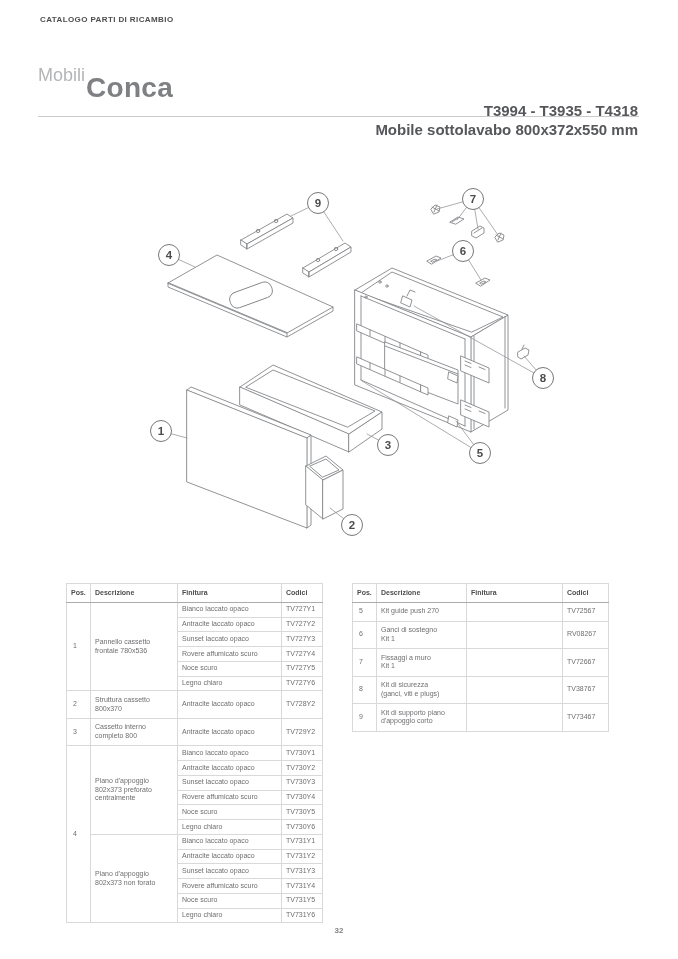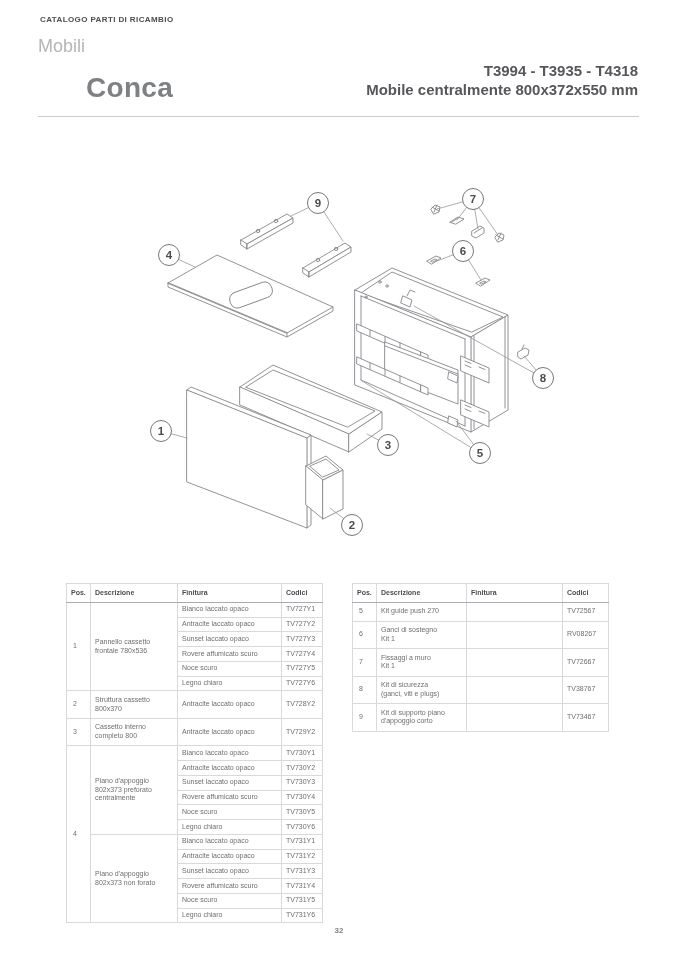--- a/index.html
+++ b/index.html
@@ -12,32 +12,32 @@
     overflow: hidden;
     padding-left: 12px;
   }
   
   .eyebrow {
     position: absolute; left: 40px; top: 15px;
     font-size: 8px; font-weight: 700; letter-spacing: .4px;
     color: #4d4e50;
   }
   .series-label {
-    position: absolute; left: 38px; top: 36px;
+    position: absolute; left: 38px; top: 65px;
     font-size: 18px; font-weight: 400; color: #b3b5b7;
   }
   .series-name {
     position: absolute; left: 38px; top: 72px;
     font-size: 28px; font-weight: 700; color: #7e8083; letter-spacing: .3px; margin-left: 48px;
   }
   .model-block {
     position: absolute; right: 40px; top: 62px; text-align: right;
     color: #56575a; font-weight: 700;
   }
-  .model-codes { font-size: 15px; line-height: 1.2; }
+  .model-codes { font-size: 15px; line-height: 1.2; margin-top: 40px; }
   .model-desc  { font-size: 15px; line-height: 1.3; }
   .head-rule {
     position: absolute; left: 38px; top: 116px; width: 601px; height: 1px;
     background: #c9cbcd;
   }
   
   svg.diagram { position: absolute; left: 0; top: 0; width: 678px; height: 959px; }
   .callout {
     position: absolute; width: 22px; height: 22px;
     border: 1.2px solid #76787b; border-radius: 50%;
@@ -69,21 +69,21 @@
 </head>
 <body>
 
 <div class="page">
 
   <div class="eyebrow">CATALOGO PARTI DI RICAMBIO</div>
   <div class="series-label">Mobili</div>
   <div class="series-name">Conca</div>
   <div class="model-block">
     <div class="model-codes">T3994 - T3935 - T4318</div>
-    <div class="model-desc">Mobile centralmente 800x372x550 mm</div>
+    <div class="model-desc">Mobile sottolavabo 800x372x550 mm</div>
   </div>
   <div class="head-rule"></div>
 
   <svg class="diagram" viewBox="0 0 678 959" fill="none" stroke="#85878a" stroke-width="0.9" stroke-linejoin="round" stroke-linecap="round">
 
     <g>
       <path d="M355,290 L392,268 L508,315 L471,337 Z" fill="#fff"></path>
       <path d="M361,293 L392,272 L503,317 L472,332 Z" fill="#fff"></path>
       <path d="M471,337 L508,315 L508,410 L471,432 Z" fill="#fff"></path>
       <path d="M355,290 L471,337 L471,432 L355,385 Z" fill="#fff"></path>

